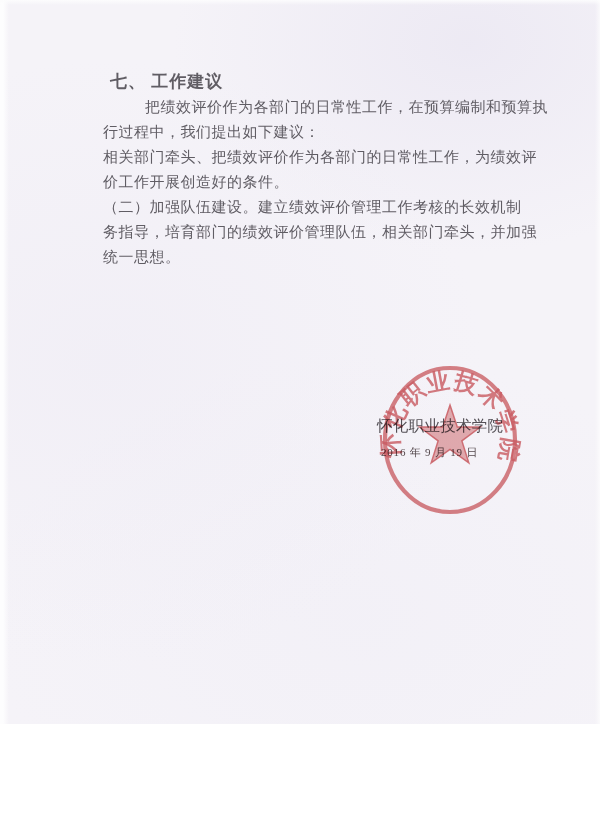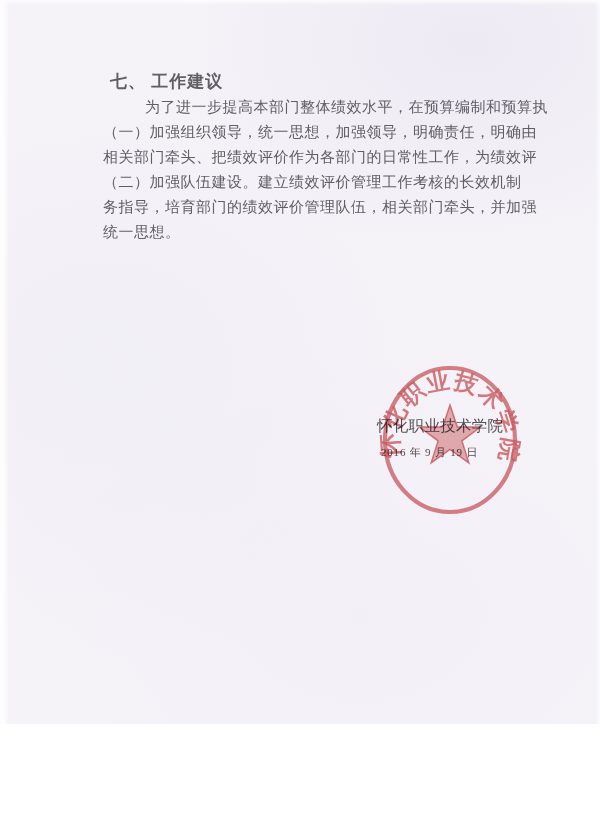--- a/index.html
+++ b/index.html
@@ -61,23 +61,24 @@
 </style>
 </head>
 <body>
 
 <div class="scan">
 
   <div class="doc-title">七、 工作建议</div>
 
   <div class="doc-body">
 
-  <div class="doc-line" style="text-indent: 42px;">为了进一步提高本部门整体绩效水平，在预算编制和预算执</div>
-      <div class="doc-line">（一）加强组织领导，统一思想，加强领导，明确责任，明确由</div>
+  <div class="doc-line" style="text-indent: 42px;">把绩效评价作为各部门的日常性工作，在预算编制和预算执</div>
+      <div class="doc-line">行过程中，我们提出如下建议：</div>
       <div class="doc-line">相关部门牵头、把绩效评价作为各部门的日常性工作，为绩效评</div>
+      <div class="doc-line">价工作开展创造好的条件。</div>
       <div class="doc-line">（二）加强队伍建设。建立绩效评价管理工作考核的长效机制</div>
       <div class="doc-line">务指导，培育部门的绩效评价管理队伍，相关部门牵头，并加强</div>
       <div class="doc-line">统一思想。</div>
     </div>
 
   <div class="sig-org">怀化职业技术学院</div>
   <div class="sig-date">2016 年 9 月 19 日</div>
 
   <svg class="stamp" viewBox="0 0 600 824" xmlns="http://www.w3.org/2000/svg" xmlns:xlink="http://www.w3.org/1999/xlink">
     <ellipse class="ring" cx="450" cy="440" rx="65" ry="72"></ellipse>

